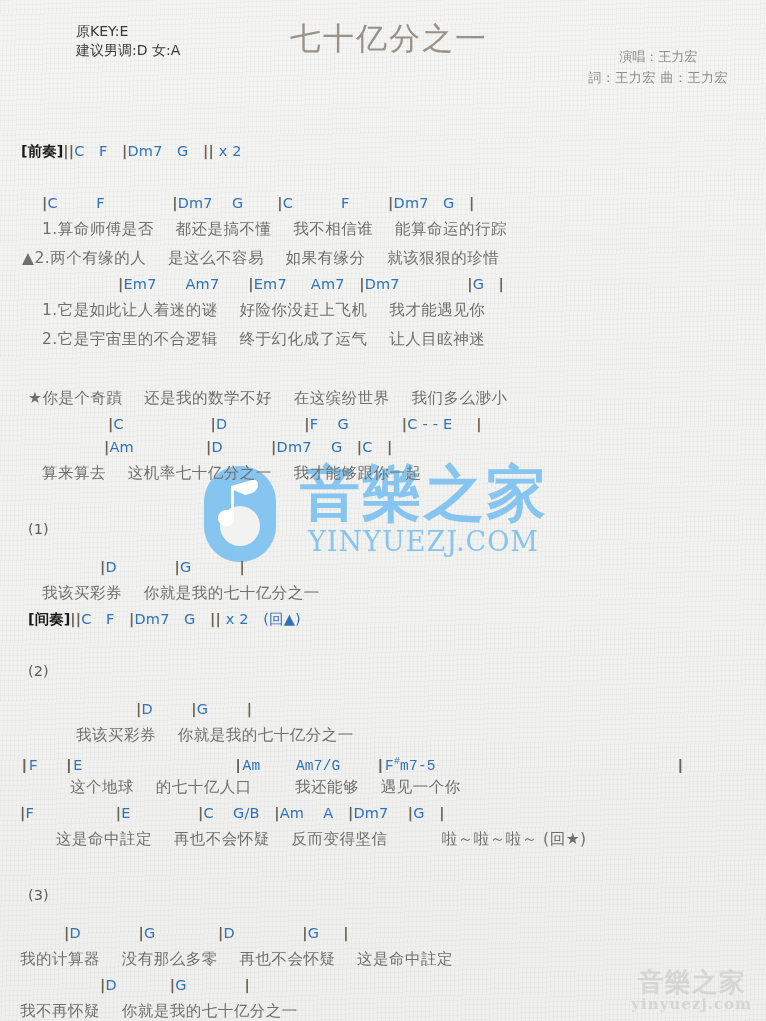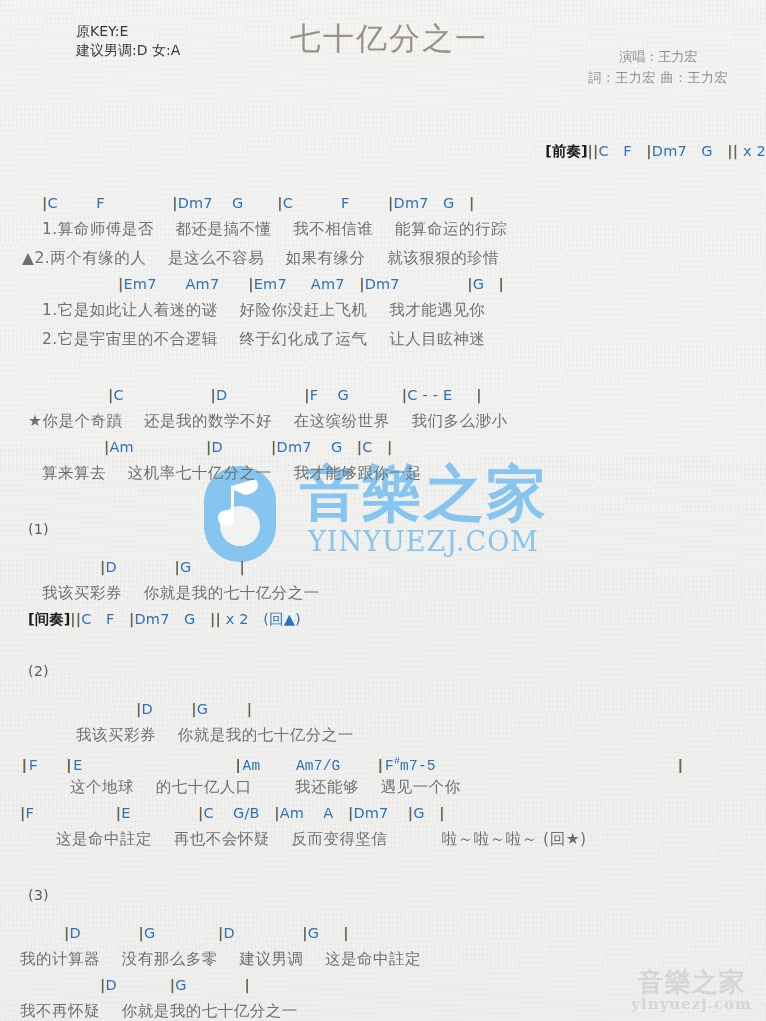--- a/index.html
+++ b/index.html
@@ -207,40 +207,40 @@
 
     <div class="song-title">七十亿分之一</div>
 
     <div class="credits">
       <div>演唱：王力宏</div>
       <div class="line2">詞：王力宏  曲：王力宏</div>
     </div>
 
   </div>
 
-  <div class="block" style="padding-left:21px;text-align:right;">
+  <div class="block" style="padding-left:21px;">
     <div class="row"><span class="sec-label">[前奏]</span><span class="chordrow" style="display:inline"><span class="bar">|</span><span class="bar">|</span>C   F   <span class="bar">|</span>Dm7   G   <span class="bar">|</span><span class="bar">|</span> x 2</span></div>
   </div>
 
   <div class="spacer-30"></div>
 
   <div class="block" style="padding-left:42px;">
     <div class="row chordrow"><span class="bar">|</span>C        F              <span class="bar">|</span>Dm7    G       <span class="bar">|</span>C          F        <span class="bar">|</span>Dm7   G   <span class="bar">|</span></div>
     <div class="row lyricrow">1.算命师傅是否    都还是搞不懂    我不相信谁    能算命运的行踪</div>
     <div class="row lyricrow" style="margin-left:-20px;">▲2.两个有缘的人    是这么不容易    如果有缘分    就该狠狠的珍惜</div>
     <div class="row chordrow" style="margin-left:76px;"><span class="bar">|</span>Em7      Am7      <span class="bar">|</span>Em7     Am7   <span class="bar">|</span>Dm7              <span class="bar">|</span>G   <span class="bar">|</span></div>
     <div class="row lyricrow">1.它是如此让人着迷的谜    好险你没赶上飞机    我才能遇见你</div>
     <div class="row lyricrow">2.它是宇宙里的不合逻辑    终于幻化成了运气    让人目眩神迷</div>
   </div>
 
   <div class="spacer-30"></div>
 
   <div class="block" style="padding-left:28px;">
+    <div class="row lyricrow">★你是个奇蹟    还是我的数学不好    在这缤纷世界    我们多么渺小</div>
     <div class="row chordrow" style="margin-left:80px;"><span class="bar">|</span>C                  <span class="bar">|</span>D                <span class="bar">|</span>F    G           <span class="bar">|</span>C - - E     <span class="bar">|</span></div>
-    <div class="row lyricrow">★你是个奇蹟    还是我的数学不好    在这缤纷世界    我们多么渺小</div>
     <div class="row chordrow" style="margin-left:76px;"><span class="bar">|</span>Am               <span class="bar">|</span>D          <span class="bar">|</span>Dm7    G   <span class="bar">|</span>C   <span class="bar">|</span></div>
     <div class="row lyricrow" style="margin-left:14px;">算来算去    这机率七十亿分之一    我才能够跟你一起</div>
   </div>
 
   <div class="spacer-30"></div>
 
   <div class="block" style="padding-left:28px;">
     <div class="row numlabel">(1)</div>
     <div class="spacer-16"></div>
     <div class="row chordrow" style="margin-left:72px;"><span class="bar">|</span>D            <span class="bar">|</span>G          <span class="bar">|</span></div>
@@ -260,18 +260,18 @@
     <div class="row chordrow" style="margin-left:-8px;"><span class="bar">|</span>F                 <span class="bar">|</span>E              <span class="bar">|</span>C    G/B   <span class="bar">|</span>Am    A   <span class="bar">|</span>Dm7    <span class="bar">|</span>G   <span class="bar">|</span></div>
     <div class="row lyricrow" style="margin-left:28px;">这是命中註定    再也不会怀疑    反而变得坚信          啦～啦～啦～ (回★)</div>
   </div>
 
   <div class="spacer-30"></div>
 
   <div class="block" style="padding-left:28px;">
     <div class="row numlabel">(3)</div>
     <div class="spacer-16"></div>
     <div class="row chordrow" style="margin-left:36px;"><span class="bar">|</span>D            <span class="bar">|</span>G             <span class="bar">|</span>D              <span class="bar">|</span>G     <span class="bar">|</span></div>
-    <div class="row lyricrow" style="margin-left:-8px;">我的计算器    没有那么多零    建议男调    这是命中註定</div>
+    <div class="row lyricrow" style="margin-left:-8px;">我的计算器    没有那么多零    再也不会怀疑    这是命中註定</div>
     <div class="row chordrow" style="margin-left:72px;"><span class="bar">|</span>D           <span class="bar">|</span>G            <span class="bar">|</span></div>
     <div class="row lyricrow" style="margin-left:-8px;">我不再怀疑    你就是我的七十亿分之一</div>
   </div>
 
 </div>
 
 </body></html>

